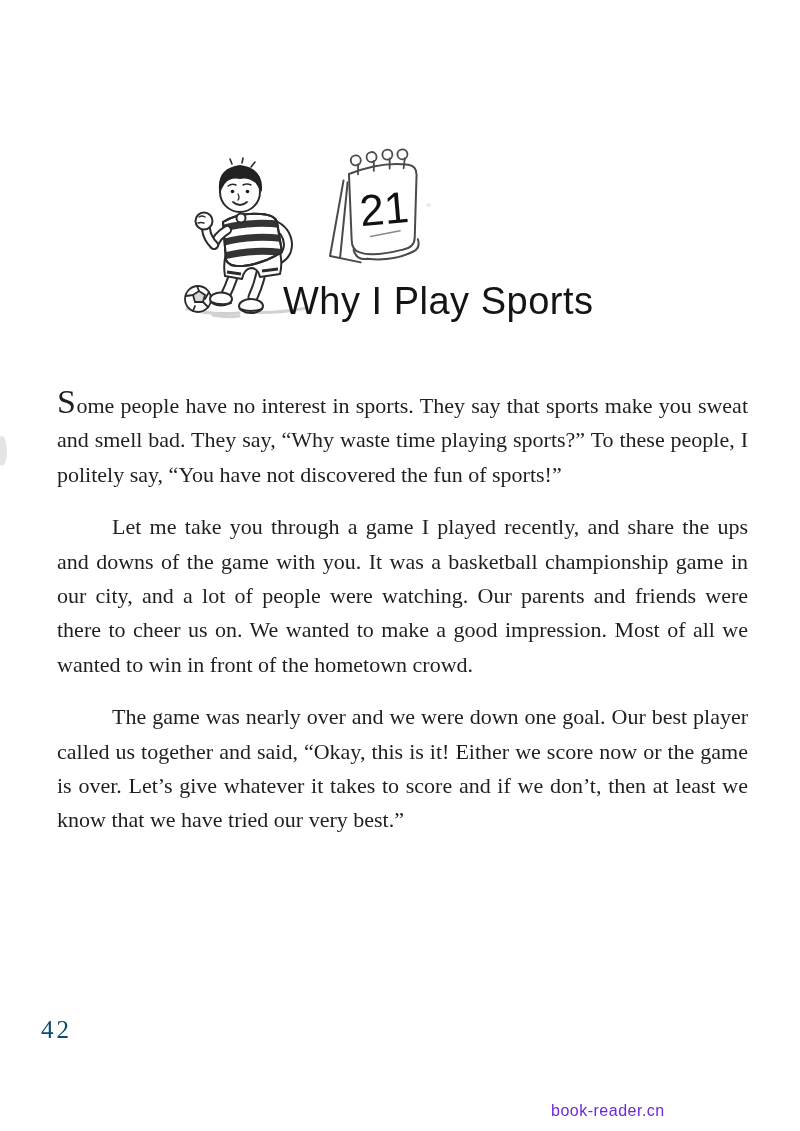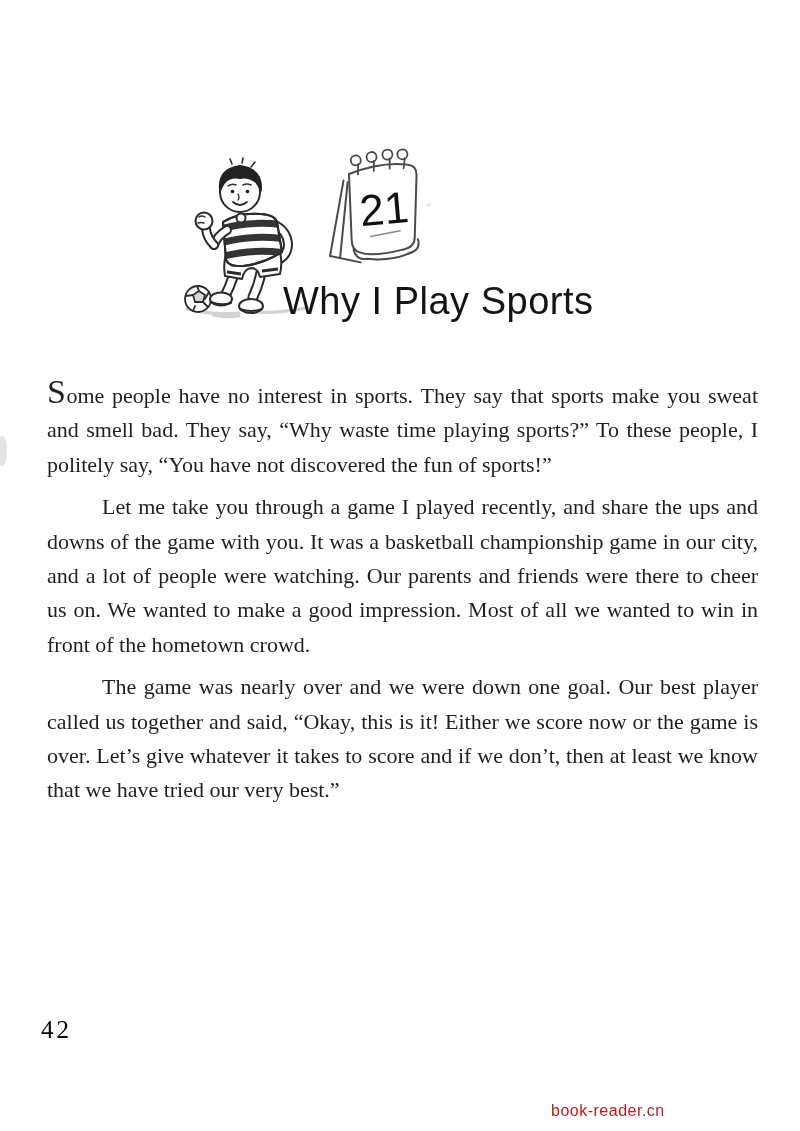--- a/index.html
+++ b/index.html
@@ -23,35 +23,35 @@
     font-size: 38px; font-weight: 400; letter-spacing: 0.5px;
     color: #141414; white-space: nowrap;
   }
 
   
   .article {
     position: absolute; left: 39px; top: 371px; width: 727px;
     font-size: 22px; line-height: 34.4px;
     text-align: justify; color: #1f1f1f;
   }
-  .article p { margin: 8px; }
+  .article p { margin: 18px; }
   .article p.indent { text-indent: 55px; }
   .lead-cap {
     font-size: 34px; line-height: 0; letter-spacing: 0.5px;
   }
 
   .page-number {
     position: absolute; left: 41px; top: 1016px;
-    font-size: 25px; letter-spacing: 3px; color: #000000;
+    font-size: 25px; letter-spacing: 3px; color: #0c4a6e;
   }
 
   .watermark {
     position: absolute; left: 551px; top: 1102px;
     font-family: "Liberation Sans", sans-serif;
-    font-size: 16px; letter-spacing: 0.5px; color: #b91c1c;
+    font-size: 16px; letter-spacing: 0.5px; color: #6d28d9;
   }
 
   
   .smudge-left {
     position: absolute; left: -3px; top: 436px; width: 10px; height: 30px;
     background: #e4e4e4; border-radius: 50%;
   }
   .speck {
     position: absolute; left: 426px; top: 203px; width: 5px; height: 4px;
     background: #e9e9e9; border-radius: 50%;

